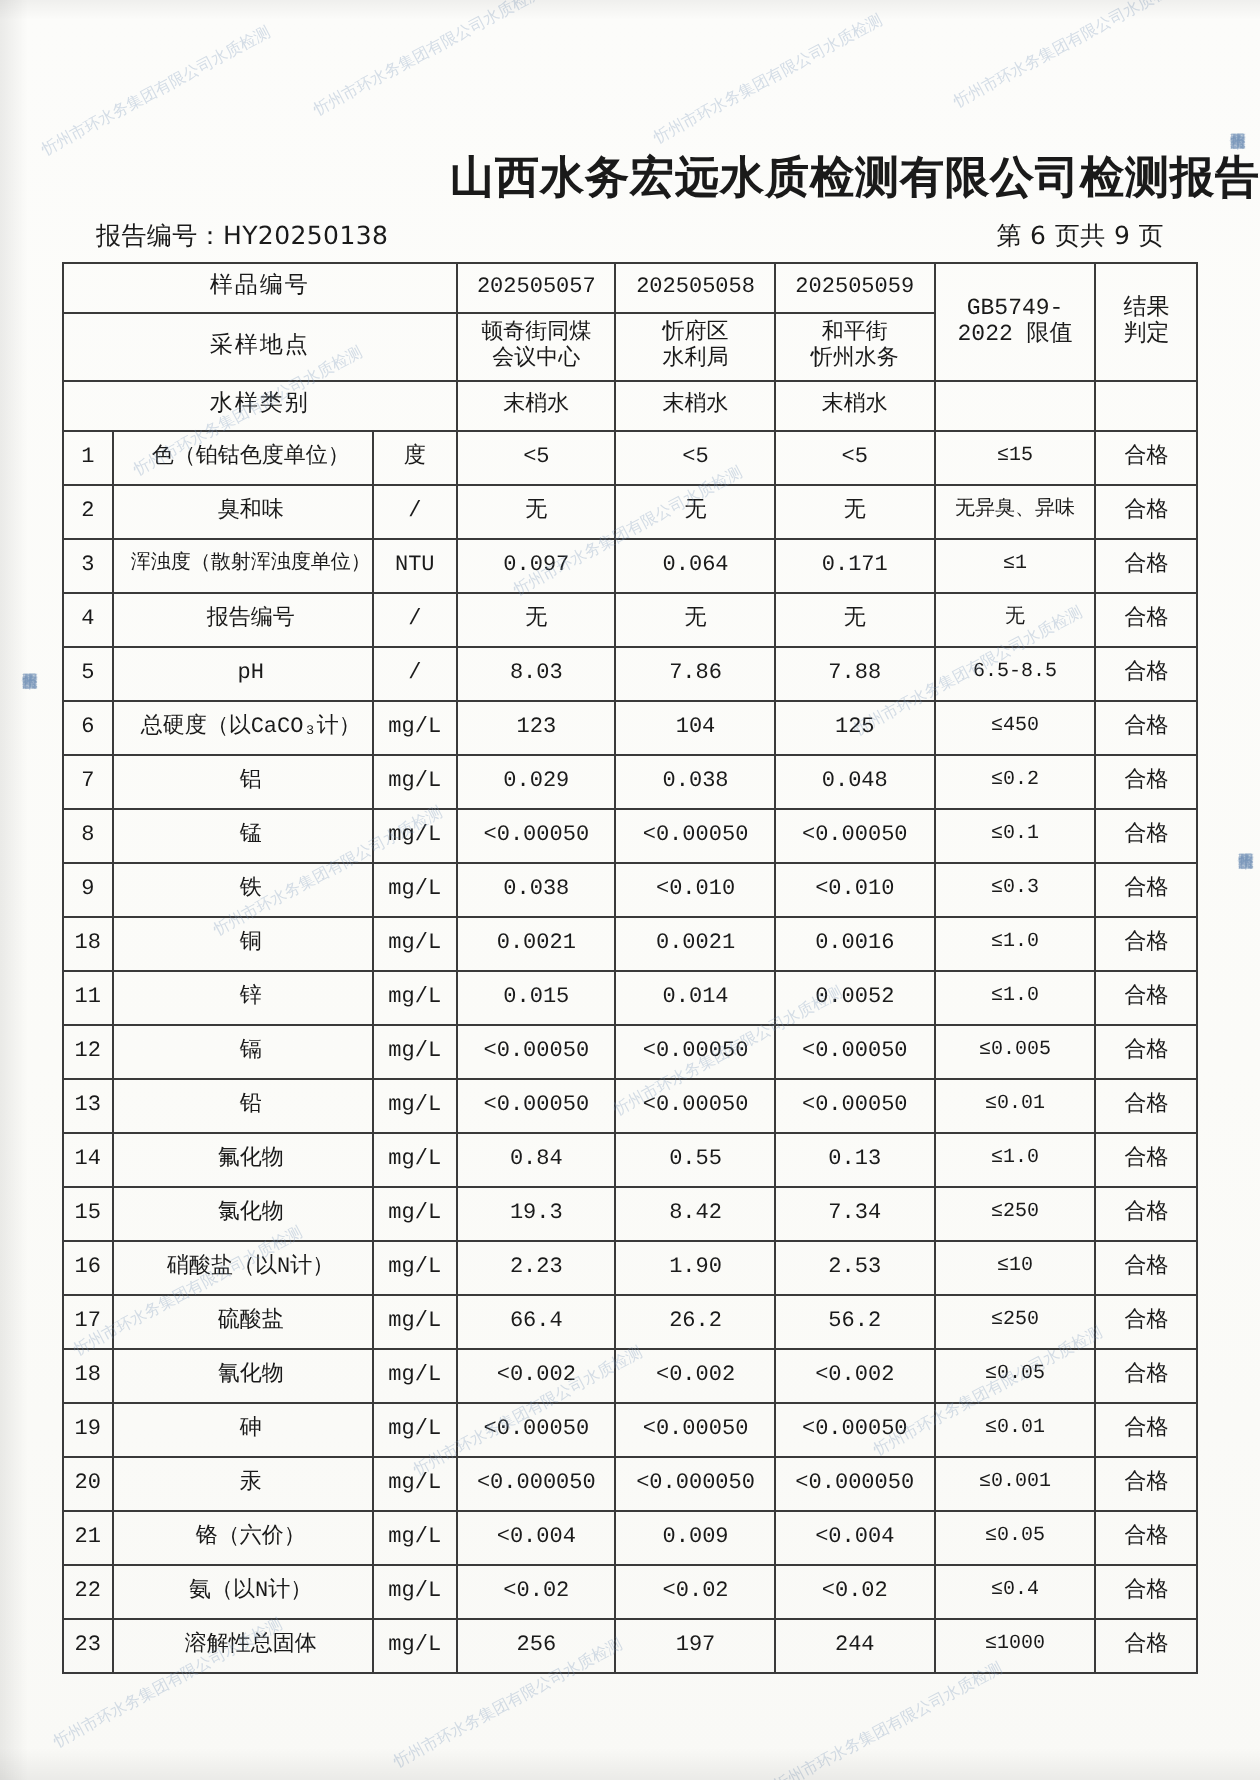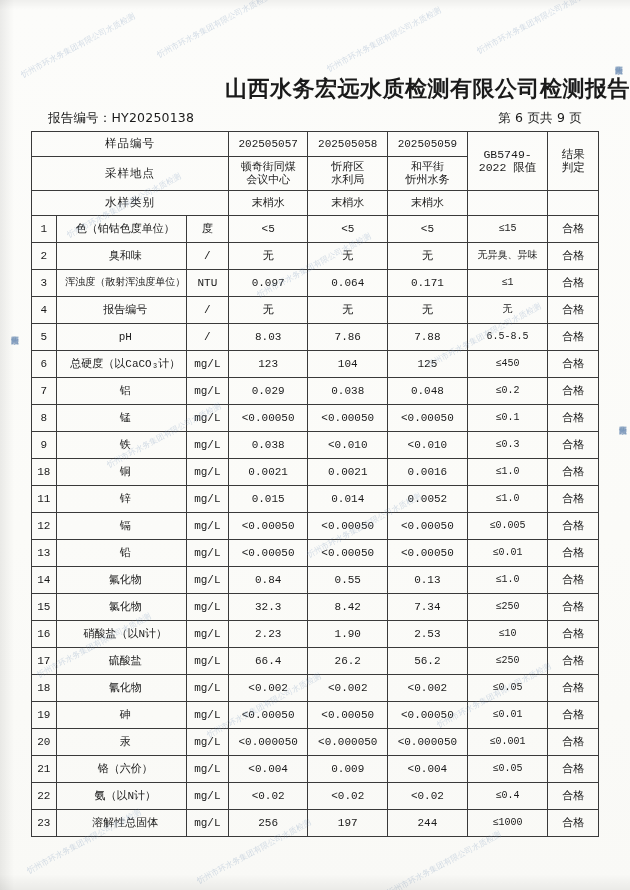--- a/index.html
+++ b/index.html
@@ -322,21 +322,21 @@
         <td class="col-val">0.84</td>
         <td class="col-val">0.55</td>
         <td class="col-val">0.13</td>
         <td class="col-lim limit-cell">≤1.0</td>
         <td class="col-res">合格</td>
       </tr>
       <tr>
         <td class="col-idx idx-cell">15</td>
         <td class="col-name name-cell">氯化物</td>
         <td class="col-unit">mg/L</td>
-        <td class="col-val">32.3</td>
+        <td class="col-val">19.3</td>
         <td class="col-val">8.42</td>
         <td class="col-val">7.34</td>
         <td class="col-lim limit-cell">≤250</td>
         <td class="col-res">合格</td>
       </tr>
       <tr>
         <td class="col-idx idx-cell">16</td>
         <td class="col-name name-cell">硝酸盐（以N计）</td>
         <td class="col-unit">mg/L</td>
         <td class="col-val">2.23</td>

